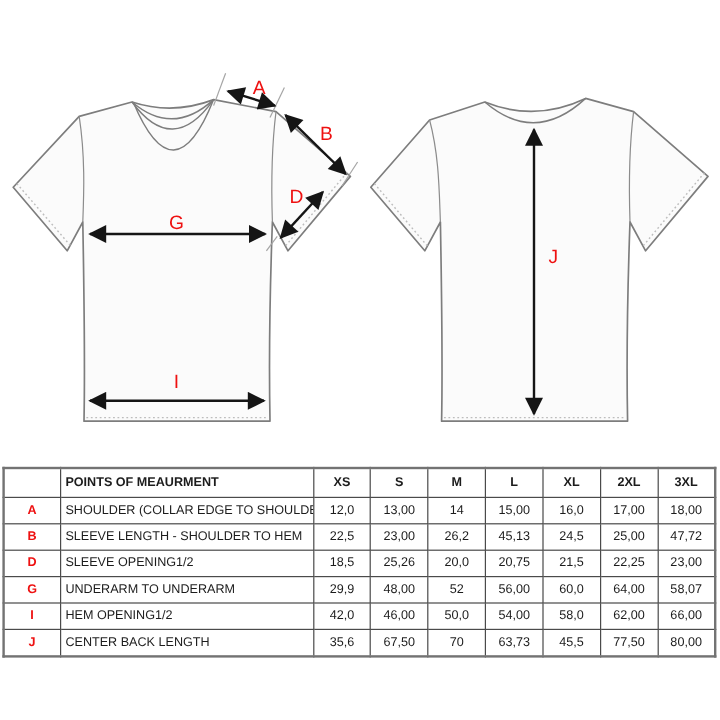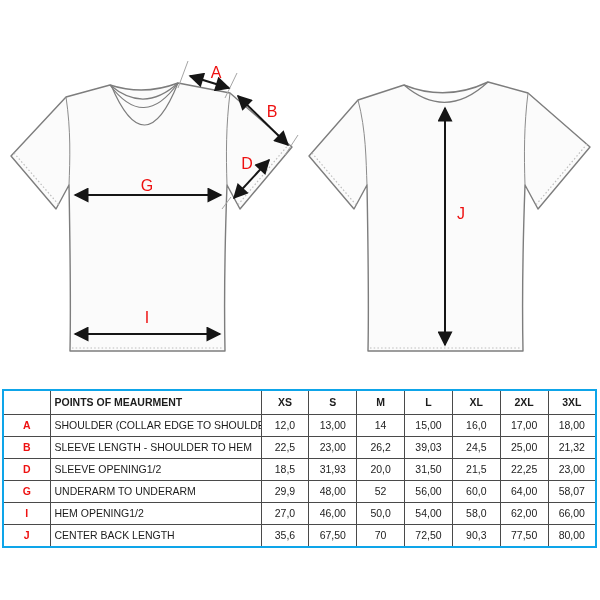--- a/index.html
+++ b/index.html
@@ -6,21 +6,21 @@
   .stage{
     position:relative;width:600px;height:600px;background:#ffffff;overflow:hidden;
     font-family:"Liberation Sans",sans-serif;
   }
   .diagram-svg{position:absolute;left:0;top:0;}
 
   
   .size-table{
     position:absolute;left:2px;top:389px;width:595px;
     border-collapse:collapse;table-layout:fixed;
-    border:2px solid #0ea5e9;
+    border:2px solid #737373;
     font-family:"Liberation Sans",sans-serif;
     color:#1c1c1c;
   }
   .size-table th,.size-table td{
     border:1px solid #4a4a4a;
     font-size:10.5px;line-height:1.1;
     height:19px;padding:1px 2px;
     text-align:center;vertical-align:middle;
     background:#ffffff;white-space:nowrap;overflow:hidden;
   }
@@ -140,65 +140,65 @@
         <td>16,0</td>
         <td>17,00</td>
         <td>18,00</td>
       </tr>
       <tr>
         <td class="letter-cell">B</td>
         <td class="label-cell">SLEEVE LENGTH - SHOULDER TO HEM</td>
         <td>22,5</td>
         <td>23,00</td>
         <td>26,2</td>
-        <td>39,03</td>
+        <td>45,13</td>
         <td>24,5</td>
         <td>25,00</td>
-        <td>21,32</td>
+        <td>47,72</td>
       </tr>
       <tr>
         <td class="letter-cell">D</td>
         <td class="label-cell">SLEEVE OPENING1/2</td>
         <td>18,5</td>
-        <td>31,93</td>
+        <td>25,26</td>
         <td>20,0</td>
-        <td>31,50</td>
+        <td>20,75</td>
         <td>21,5</td>
         <td>22,25</td>
         <td>23,00</td>
       </tr>
       <tr>
         <td class="letter-cell">G</td>
         <td class="label-cell">UNDERARM TO UNDERARM</td>
         <td>29,9</td>
         <td>48,00</td>
         <td>52</td>
         <td>56,00</td>
         <td>60,0</td>
         <td>64,00</td>
         <td>58,07</td>
       </tr>
       <tr>
         <td class="letter-cell">I</td>
         <td class="label-cell">HEM OPENING1/2</td>
-        <td>27,0</td>
+        <td>42,0</td>
         <td>46,00</td>
         <td>50,0</td>
         <td>54,00</td>
         <td>58,0</td>
         <td>62,00</td>
         <td>66,00</td>
       </tr>
       <tr>
         <td class="letter-cell">J</td>
         <td class="label-cell">CENTER BACK LENGTH</td>
         <td>35,6</td>
         <td>67,50</td>
         <td>70</td>
-        <td>72,50</td>
-        <td>90,3</td>
+        <td>63,73</td>
+        <td>45,5</td>
         <td>77,50</td>
         <td>80,00</td>
       </tr>
     </tbody>
   </table>
 
 </div>
 
 </body></html>

